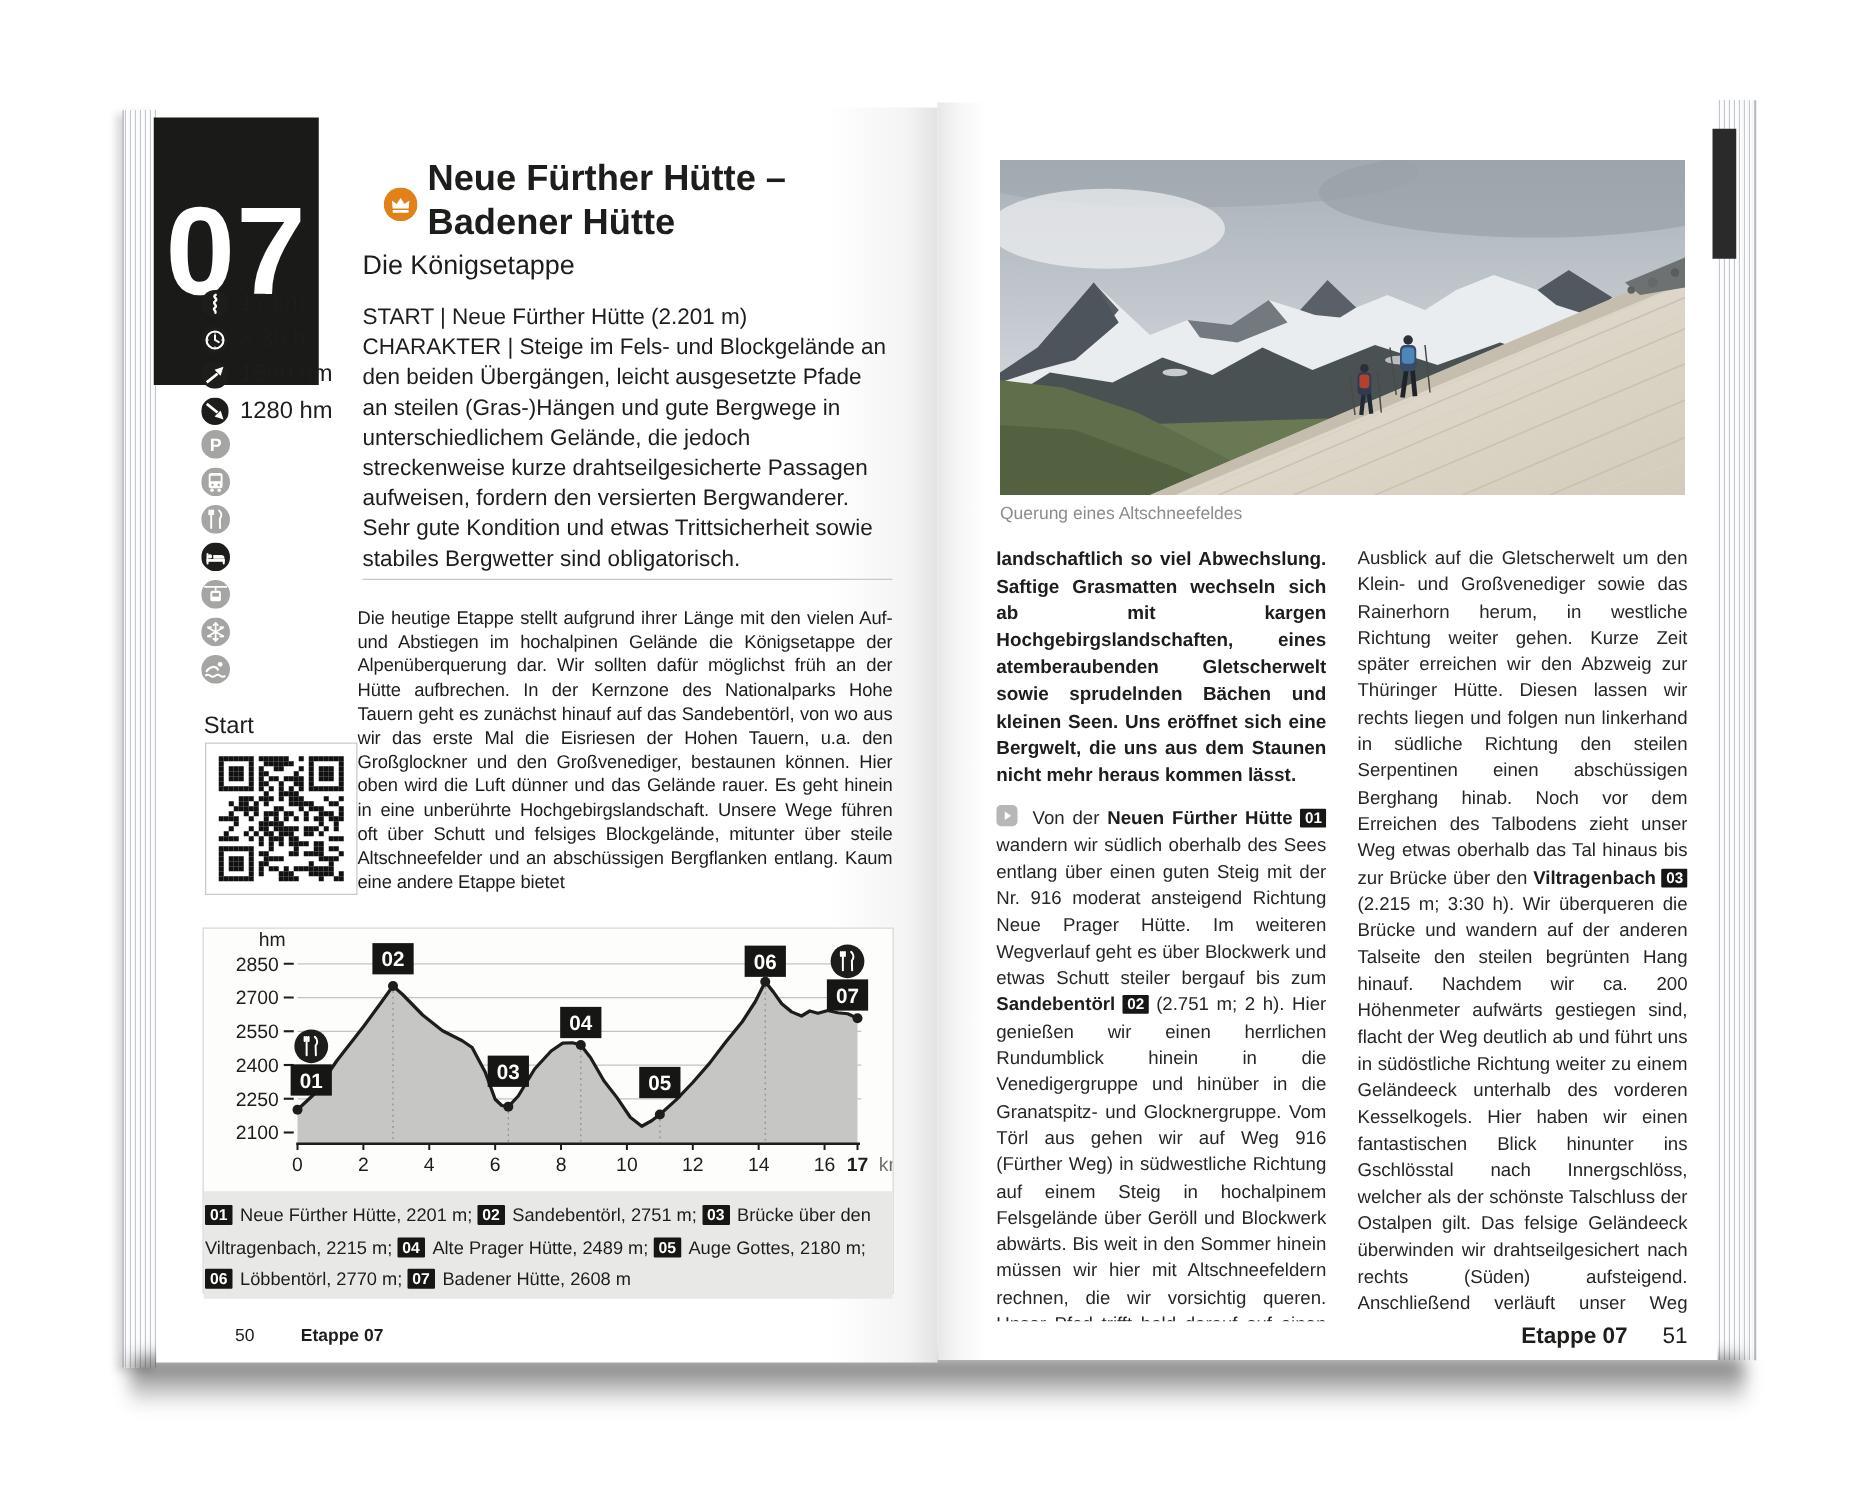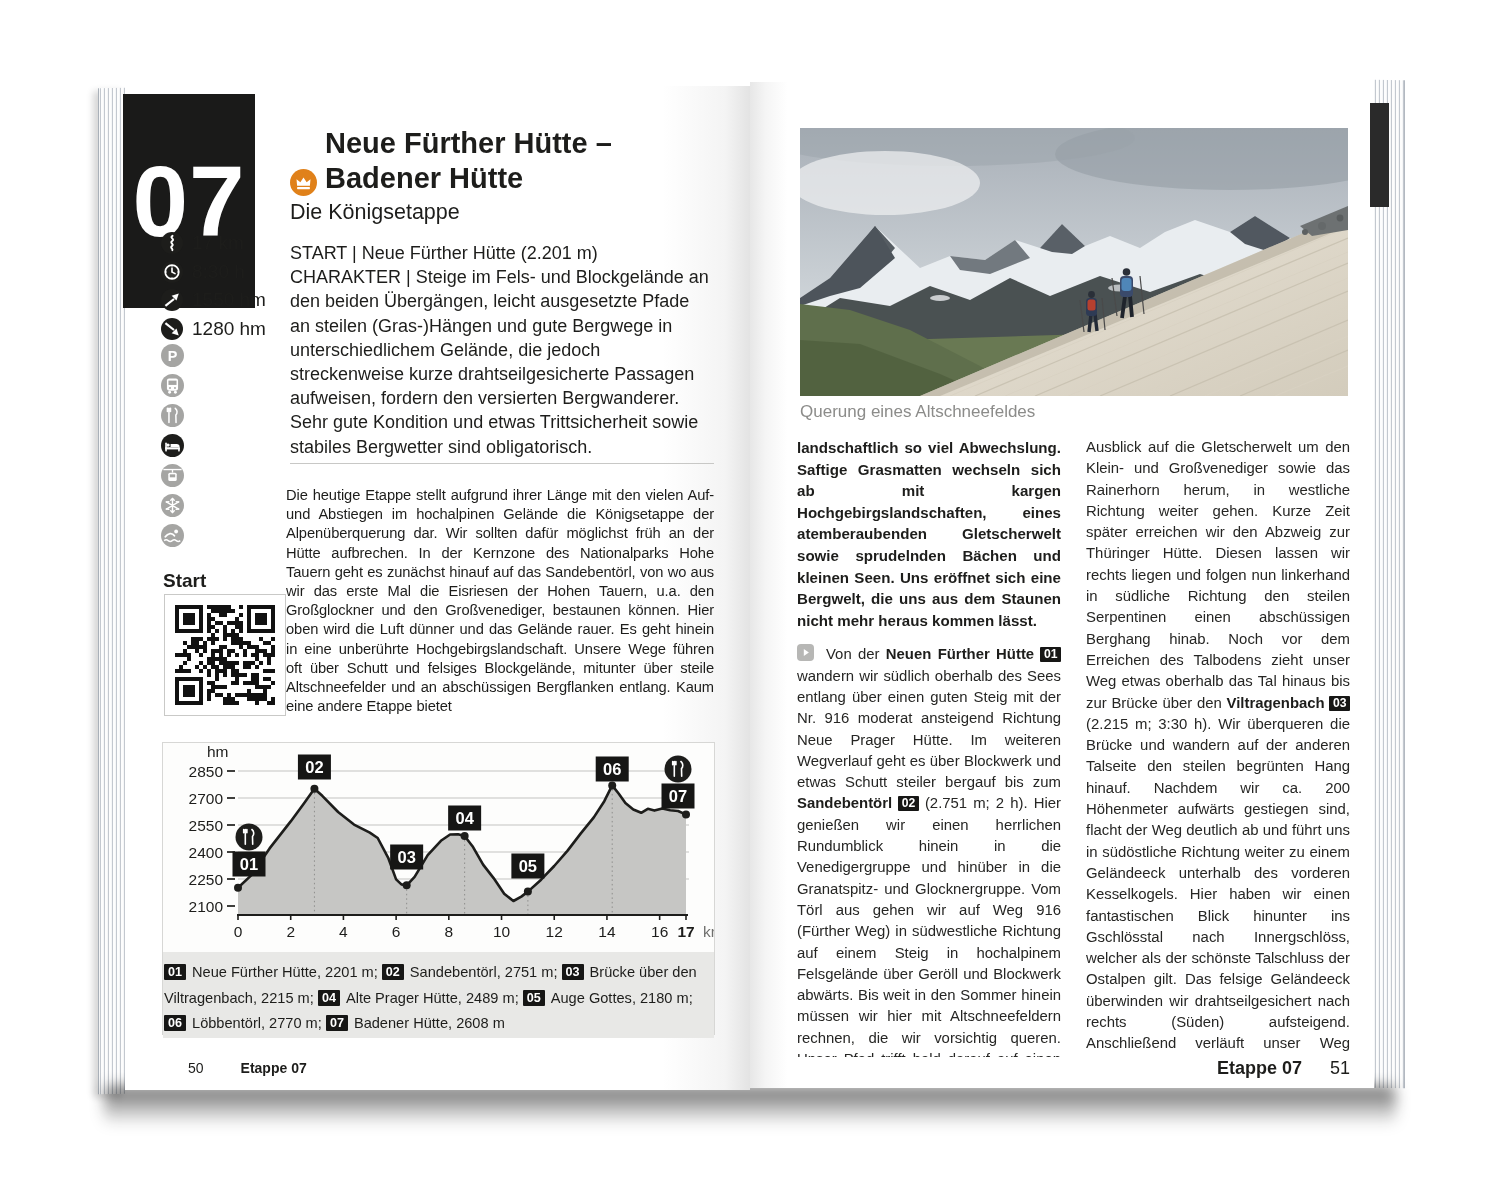--- a/index.html
+++ b/index.html
@@ -10,45 +10,45 @@
   .edge-left{left:98px;top:88px;width:27px;height:1006px;transform:skewY(-0.7deg);border-left:1px solid #aab1b9;box-shadow:-5px 3px 7px rgba(0,0,0,.16)}
   .edge-right{left:1374px;top:80px;width:30px;height:1008px;transform:skewY(0.6deg);border-right:1px solid #b3b9c1}
   .shadow-bottom{position:absolute;left:104px;top:1086px;width:1292px;height:40px;background:linear-gradient(to bottom,rgba(15,15,15,.62),rgba(15,15,15,0));filter:blur(7px);border-radius:8px}
   .page{position:absolute;background:#fff}
   .page-left{left:125px;top:86px;width:625px;height:1004px;background:linear-gradient(to right,#ffffff 86%,#f4f4f4 96%,#e3e3e3 100%)}
   .page-right{left:750px;top:82px;width:624px;height:1006px;background:linear-gradient(to right,#e7e7e7 0,#f5f5f5 2.5%,#ffffff 6%)}
   .page *{box-sizing:border-box}
 
   
   .etappe-box{position:absolute;left:-2px;top:8px;width:132px;height:214px;background:#1a1a19;color:#fff;display:flex;align-items:center;justify-content:center;font-size:100px;font-weight:bold;letter-spacing:1px}
-  .title-wrap{position:absolute;left:165px;top:40px;width:445px;display:flex;align-items:flex-end}
+  .title-wrap{position:absolute;left:182px;top:40px;width:445px;display:flex;align-items:center}
   .crown{width:27px;height:27px;margin:4px 8px 0 0;flex:0 0 auto}
   .title-text{font-size:29px;font-weight:bold;line-height:35px}
   .subtitle{position:absolute;left:165px;top:114px;font-size:21.5px}
   .stats{position:absolute;left:36px;top:140px}
   .stat-row{display:flex;align-items:flex-end;height:28.4px}
   .stat-row .ic{width:22px;height:22px;margin-right:9px;flex:0 0 auto}
   .stat-row .val{font-size:19px}
   .features{position:absolute;left:36px;top:258px}
   .feature-row{height:30px}
   .feature-row .ic{width:23px;height:23px;display:block}
-  .start-label{position:absolute;left:38px;top:484px;font-weight:bold;font-size:19px}
+  .start-label{position:absolute;left:38px;top:484px;font-weight:normal;font-size:19px}
   .qr{position:absolute;left:39px;top:508px;width:122px;height:122px;border:1px solid #c9c9c7;background:#fff;display:flex;align-items:center;justify-content:center}
   .info{position:absolute;left:165px;top:155px;width:424px;font-size:18px;line-height:24.2px}
   .divider{position:absolute;left:165px;top:377px;width:424px;height:1px;background:#c8c8c6}
   .intro{position:absolute;left:161px;top:400px;width:428px;height:250px;overflow:hidden;margin:0;font-weight:normal;font-size:14.7px;line-height:19.2px;text-align:justify;letter-spacing:-0.1px;hyphens:auto;-webkit-hyphens:auto}
   .chart-panel{position:absolute;left:37px;top:656px;width:553px;height:293px;border:1px solid #d7d7d5;background:#fdfdfc}
   .chart-legend{width:551px;height:86px;background:#e8e8e6;padding:8px 1px;font-size:14.6px;line-height:25.5px;overflow:hidden}
   .lbadge{display:inline-block;background:#161615;color:#fff;font-weight:bold;font-size:12.6px;line-height:16px;padding:0 4px;margin-right:6px;border-radius:1px;vertical-align:1px}
   .footer{position:absolute;top:974px;left:63px;font-size:14px}
   .footer .flabel{font-weight:bold;margin-left:37px}
   
   .photo{position:absolute;left:50px;top:46px;width:548px;height:268px;overflow:hidden}
   .tab-black{position:absolute;left:620px;top:21px;width:19px;height:104px;background:#2a2a2a}
-  .caption{position:absolute;left:50px;top:320px;font-size:17px;color:#8c8c8a}
+  .caption{position:absolute;left:50px;top:320px;font-size:14px;color:#8c8c8a}
   .col{position:absolute;top:355px;width:264px;height:620px;overflow:hidden;font-size:14.9px;line-height:21.3px;text-align:justify;hyphens:auto;-webkit-hyphens:auto;color:#262624}
   .col p{margin:0}
   .col1{left:47px}
   .col2{left:336px}
   .bold-lead{font-weight:bold;font-size:15.1px;line-height:21.6px;margin-bottom:13px !important;color:#1d1d1b}
   .ibadge{display:inline-block;background:#161615;color:#fff;font-weight:bold;font-size:12.2px;line-height:15px;padding:0 3.5px;border-radius:1px;vertical-align:1px}
   .play{display:inline-block;width:17px;height:17px;background:#b7b7b5;border-radius:4px;vertical-align:-2px;margin-right:12px}
   .footer-right{position:absolute;top:976px;left:336px;width:264px;text-align:right;font-size:18px}
   .footer-right .flabel{font-weight:bold}
   .footer-right .pagenum{margin-left:28px}

